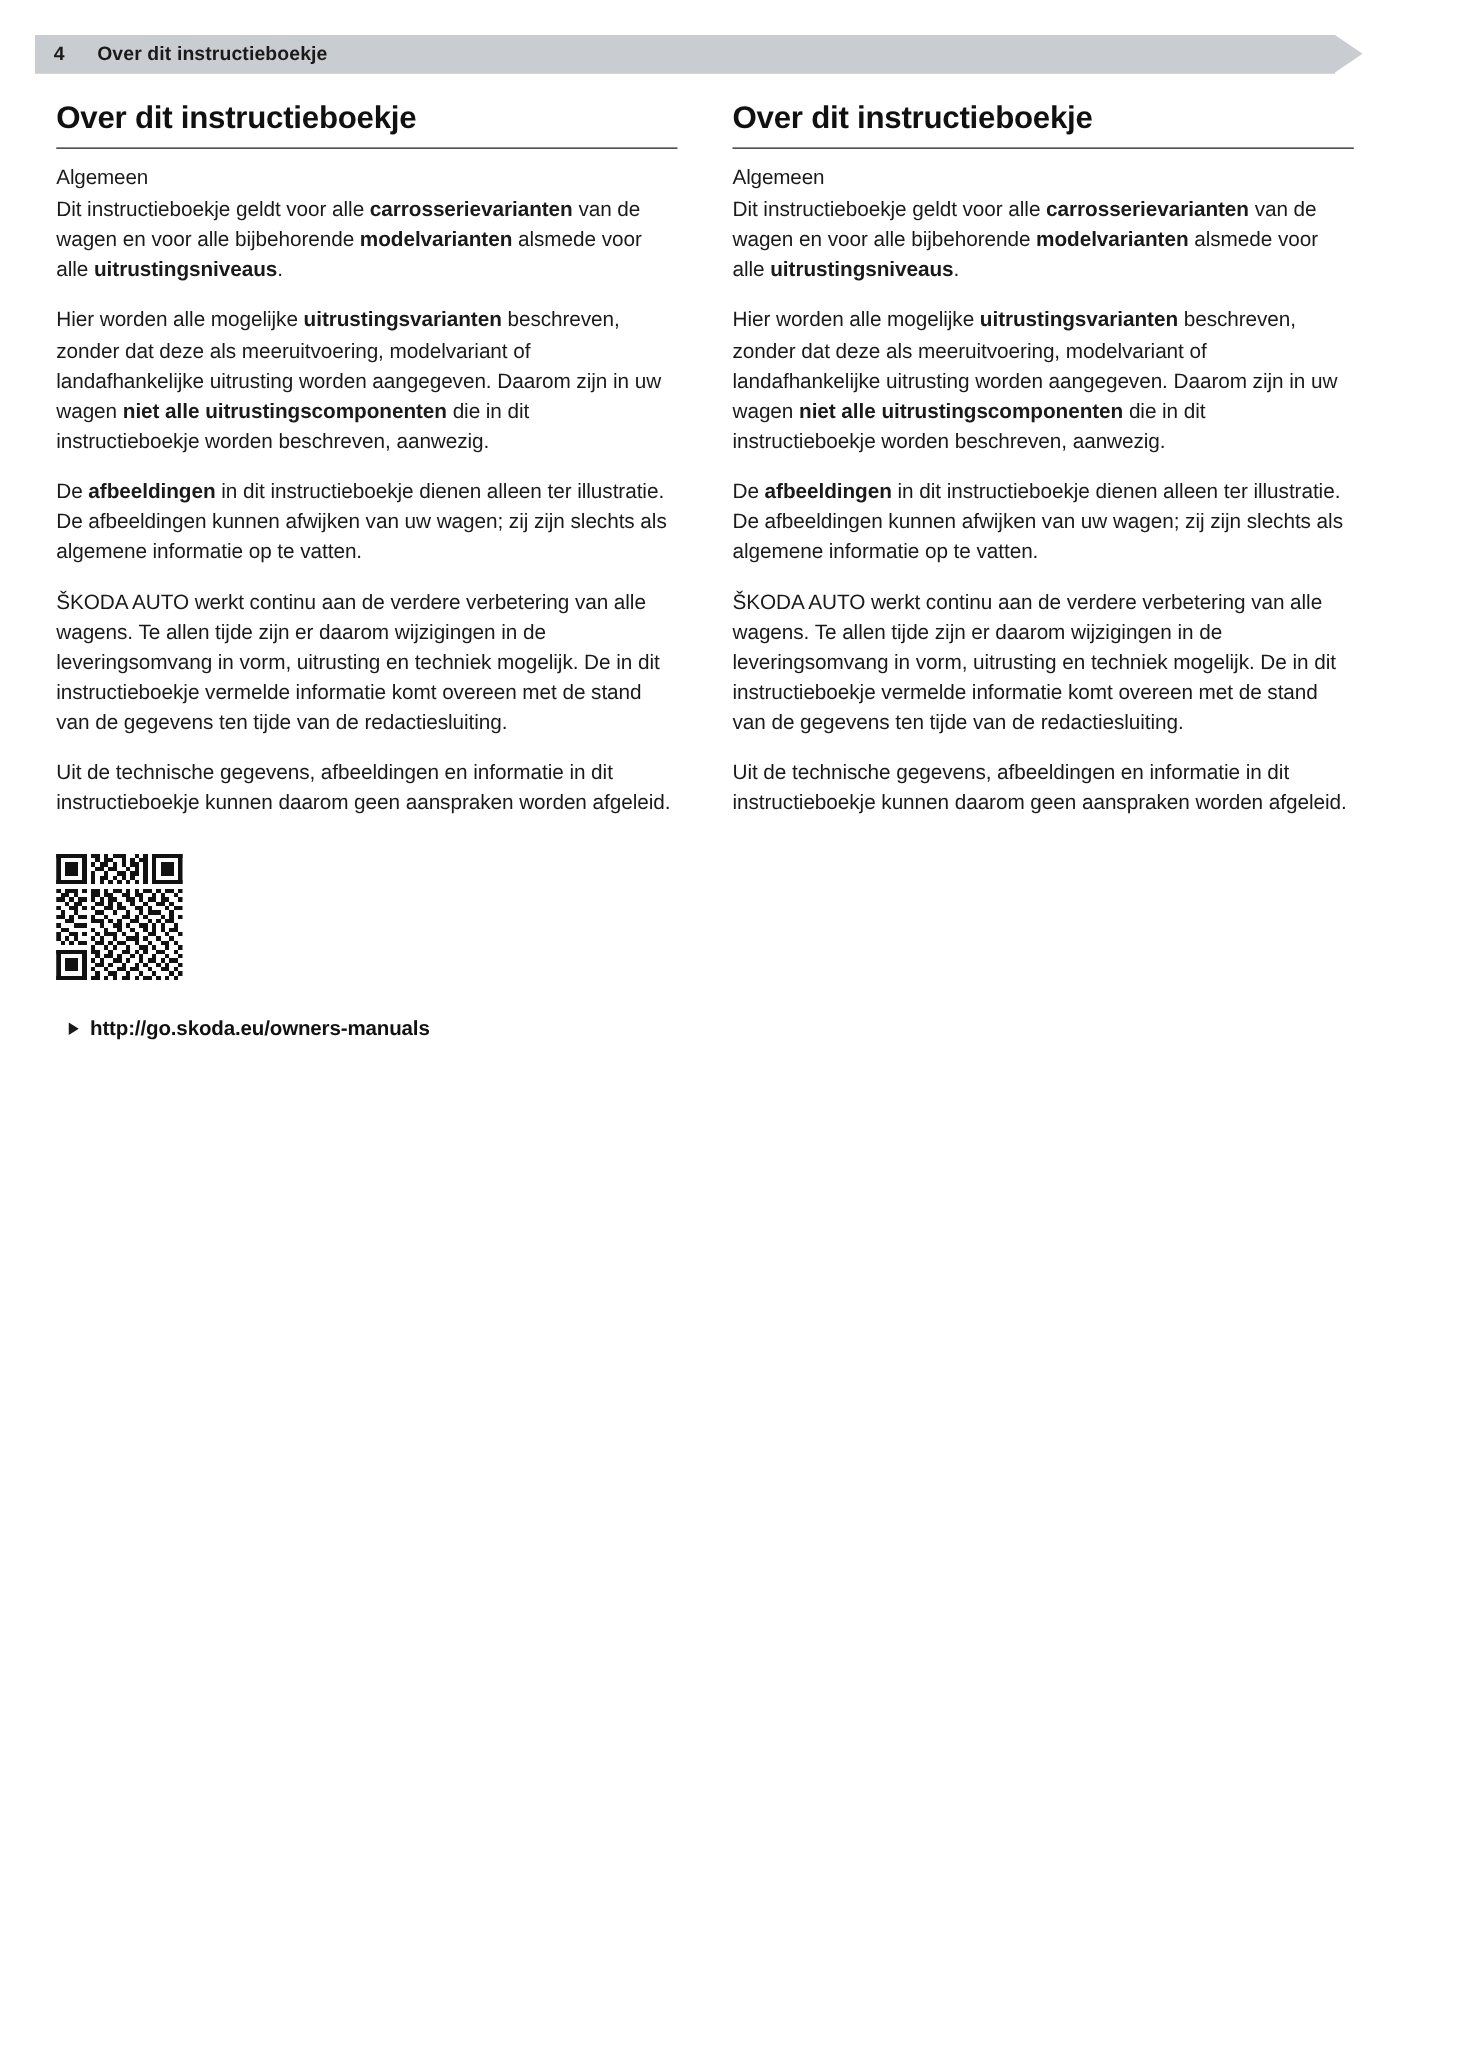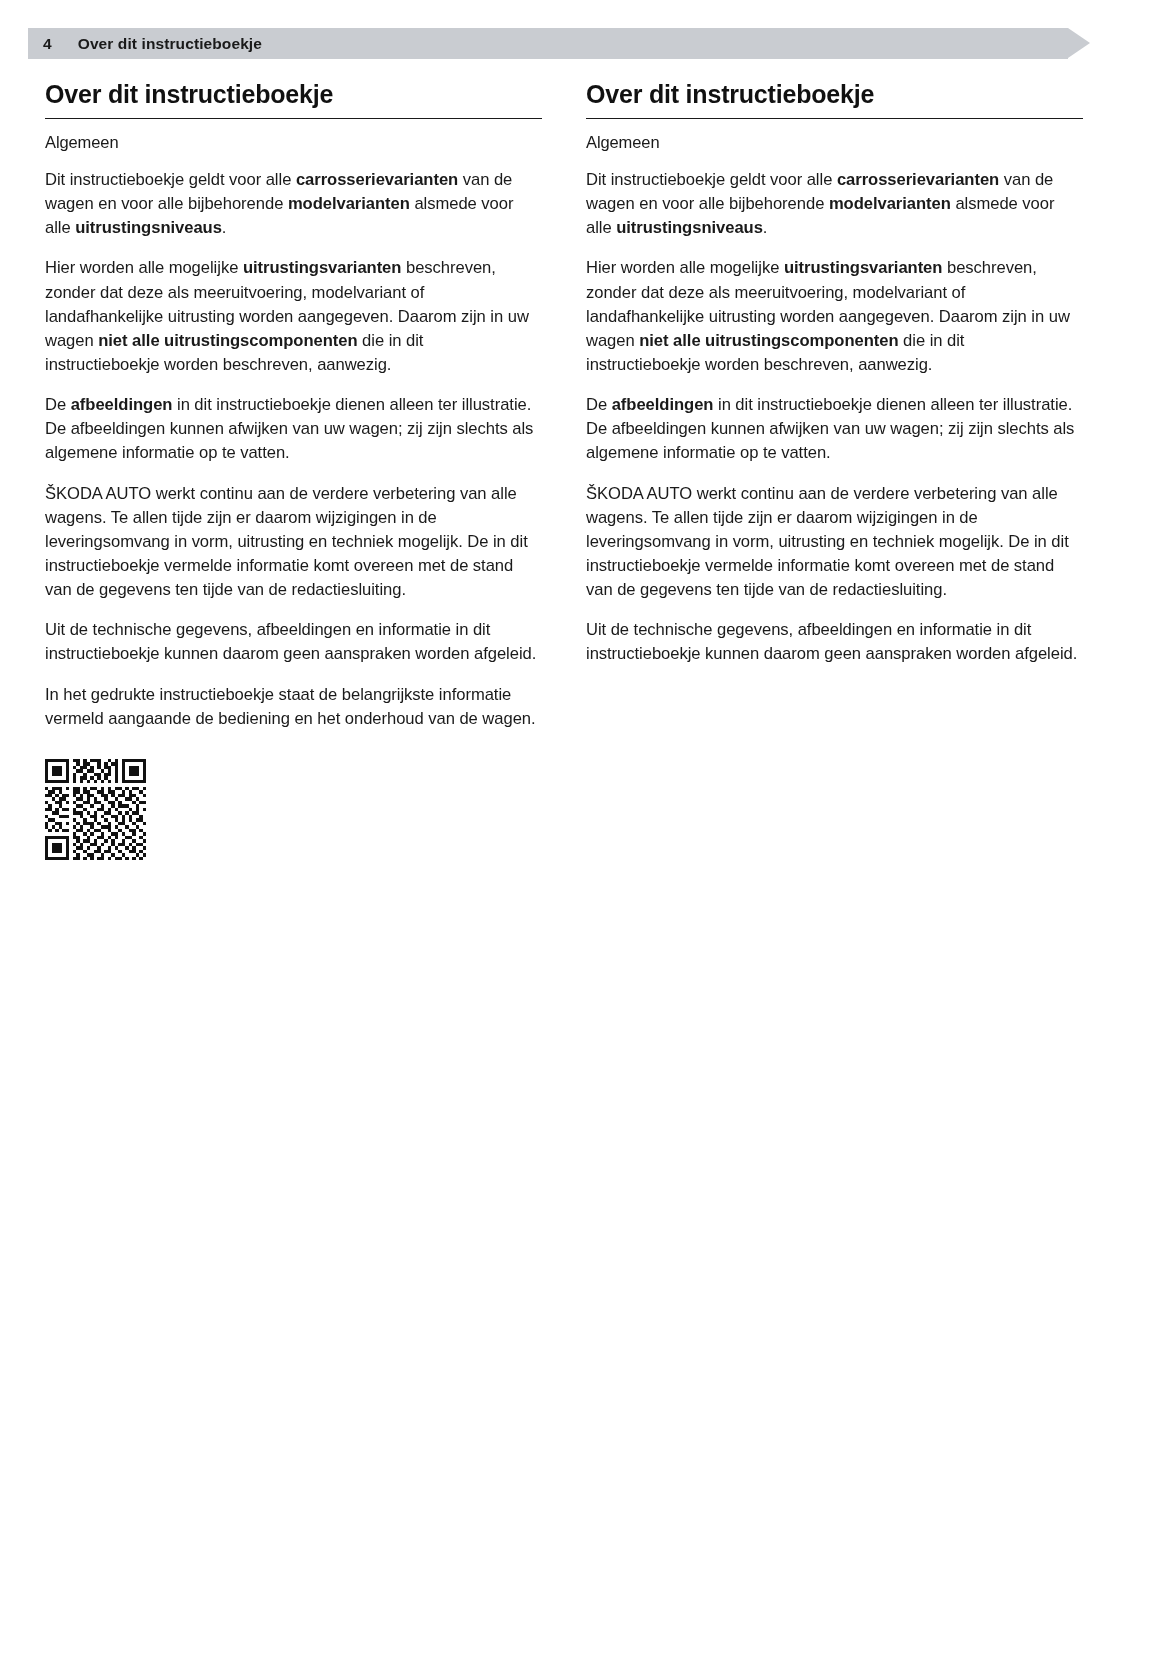--- a/index.html
+++ b/index.html
@@ -76,21 +76,21 @@
   h2.sub {
     font-size: 16.5px;
     font-weight: normal;
     margin: 14px 0 0 0;
     letter-spacing: -0.1px;
   }
 
   p.para {
     font-size: 16.6px;
     line-height: 1.455;
-    margin: 16px 0 16px 0;
+    margin: 4px 0 16px 0;
     letter-spacing: -0.05px;
   }
   p.para b { font-weight: bold; }
 
   
   .qr-wrap {
     margin-top: 28px;
     width: 101px;
     height: 101px;
   }
@@ -133,21 +133,20 @@
   <div class="col">
     <h1 class="col-title">Over dit instructieboekje</h1>
 
     <h2 class="sub">Algemeen</h2>
     <p class="para">Dit instructieboekje geldt voor alle <b>carrosserievarianten</b> van de wagen en voor alle bijbehorende <b>modelvarianten</b> alsmede voor alle <b>uitrustingsniveaus</b>.</p>
     <p class="para">Hier worden alle mogelijke <b>uitrustingsvarianten</b> beschreven, zonder dat deze als meeruitvoering, modelvariant of landafhankelijke uitrusting worden aangegeven. Daarom zijn in uw wagen <b>niet alle uitrustingscomponenten</b> die in dit instructieboekje worden beschreven, aanwezig.</p>
     <p class="para">De <b>afbeeldingen</b> in dit instructieboekje dienen alleen ter illustratie. De afbeeldingen kunnen afwijken van uw wagen; zij zijn slechts als algemene informatie op te vatten.</p>
     <p class="para">ŠKODA AUTO werkt continu aan de verdere verbetering van alle wagens. Te allen tijde zijn er daarom wijzigingen in de leveringsomvang in vorm, uitrusting en techniek mogelijk. De in dit instructieboekje vermelde informatie komt overeen met de stand van de gegevens ten tijde van de redactiesluiting.</p>
     <p class="para">Uit de technische gegevens, afbeeldingen en informatie in dit instructieboekje kunnen daarom geen aanspraken worden afgeleid.</p>
 
-    <p class="para">In het gedrukte instructieboekje staat de belangrijkste informatie vermeld aangaande de bediening en het onderhoud van de wagen.</p>
 
     <div class="qr-wrap">
       <svg width="101" height="101" viewBox="0 0 29 29" shape-rendering="crispEdges" aria-hidden="true">
         <rect width="29" height="29" fill="#ffffff"></rect>
         <g fill="#111111">
 
           <rect x="0" y="0" width="7" height="1"></rect>
             <rect x="0" y="6" width="7" height="1"></rect>
           <rect x="0" y="0" width="1" height="7"></rect>
             <rect x="6" y="0" width="1" height="7"></rect>
@@ -406,20 +405,24 @@
             <rect x="15" y="28" width="2" height="1"></rect>
           <rect x="18" y="28" width="1" height="1"></rect>
             <rect x="20" y="28" width="2" height="1"></rect>
           <rect x="23" y="28" width="1" height="1"></rect>
             <rect x="25" y="28" width="1" height="1"></rect>
           <rect x="27" y="28" width="1" height="1"></rect>
         </g>
       </svg>
     </div>
 
+    <div class="link-row">
+      <span class="link-arrow"></span>
+      <span class="link-text">http://go.skoda.eu/owners-manuals</span>
+    </div>
   </div>
 
   <div class="col">
     <h1 class="col-title">Over dit instructieboekje</h1>
 
     <h2 class="sub">Algemeen</h2>
     <p class="para">Dit instructieboekje geldt voor alle <b>carrosserievarianten</b> van de wagen en voor alle bijbehorende <b>modelvarianten</b> alsmede voor alle <b>uitrustingsniveaus</b>.</p>
     <p class="para">Hier worden alle mogelijke <b>uitrustingsvarianten</b> beschreven, zonder dat deze als meeruitvoering, modelvariant of landafhankelijke uitrusting worden aangegeven. Daarom zijn in uw wagen <b>niet alle uitrustingscomponenten</b> die in dit instructieboekje worden beschreven, aanwezig.</p>
     <p class="para">De <b>afbeeldingen</b> in dit instructieboekje dienen alleen ter illustratie. De afbeeldingen kunnen afwijken van uw wagen; zij zijn slechts als algemene informatie op te vatten.</p>
     <p class="para">ŠKODA AUTO werkt continu aan de verdere verbetering van alle wagens. Te allen tijde zijn er daarom wijzigingen in de leveringsomvang in vorm, uitrusting en techniek mogelijk. De in dit instructieboekje vermelde informatie komt overeen met de stand van de gegevens ten tijde van de redactiesluiting.</p>

